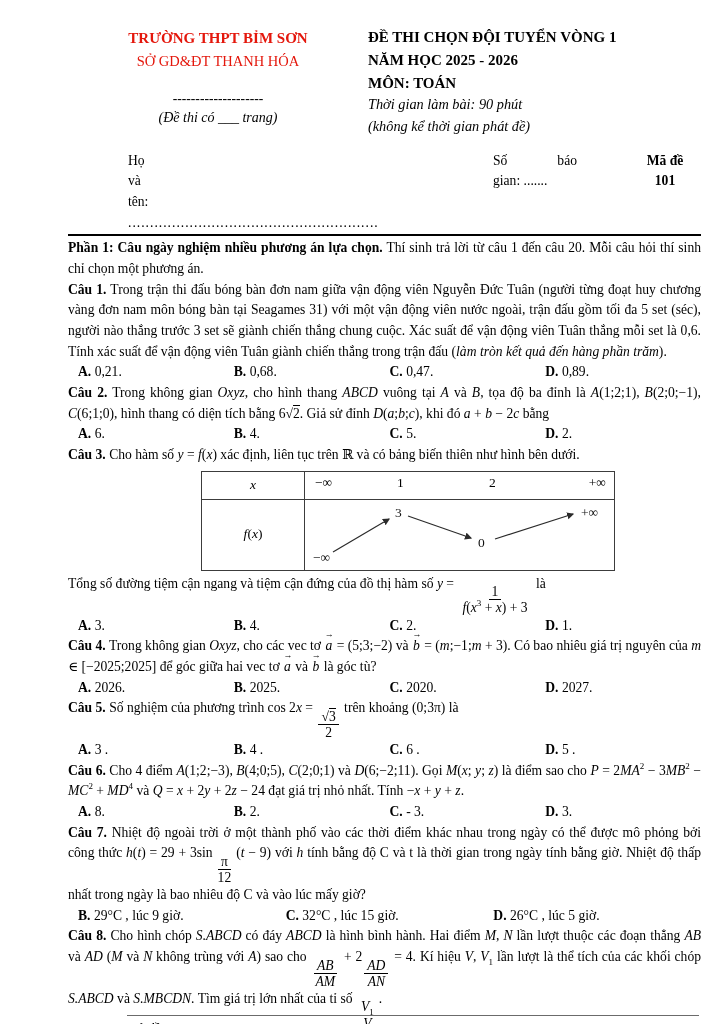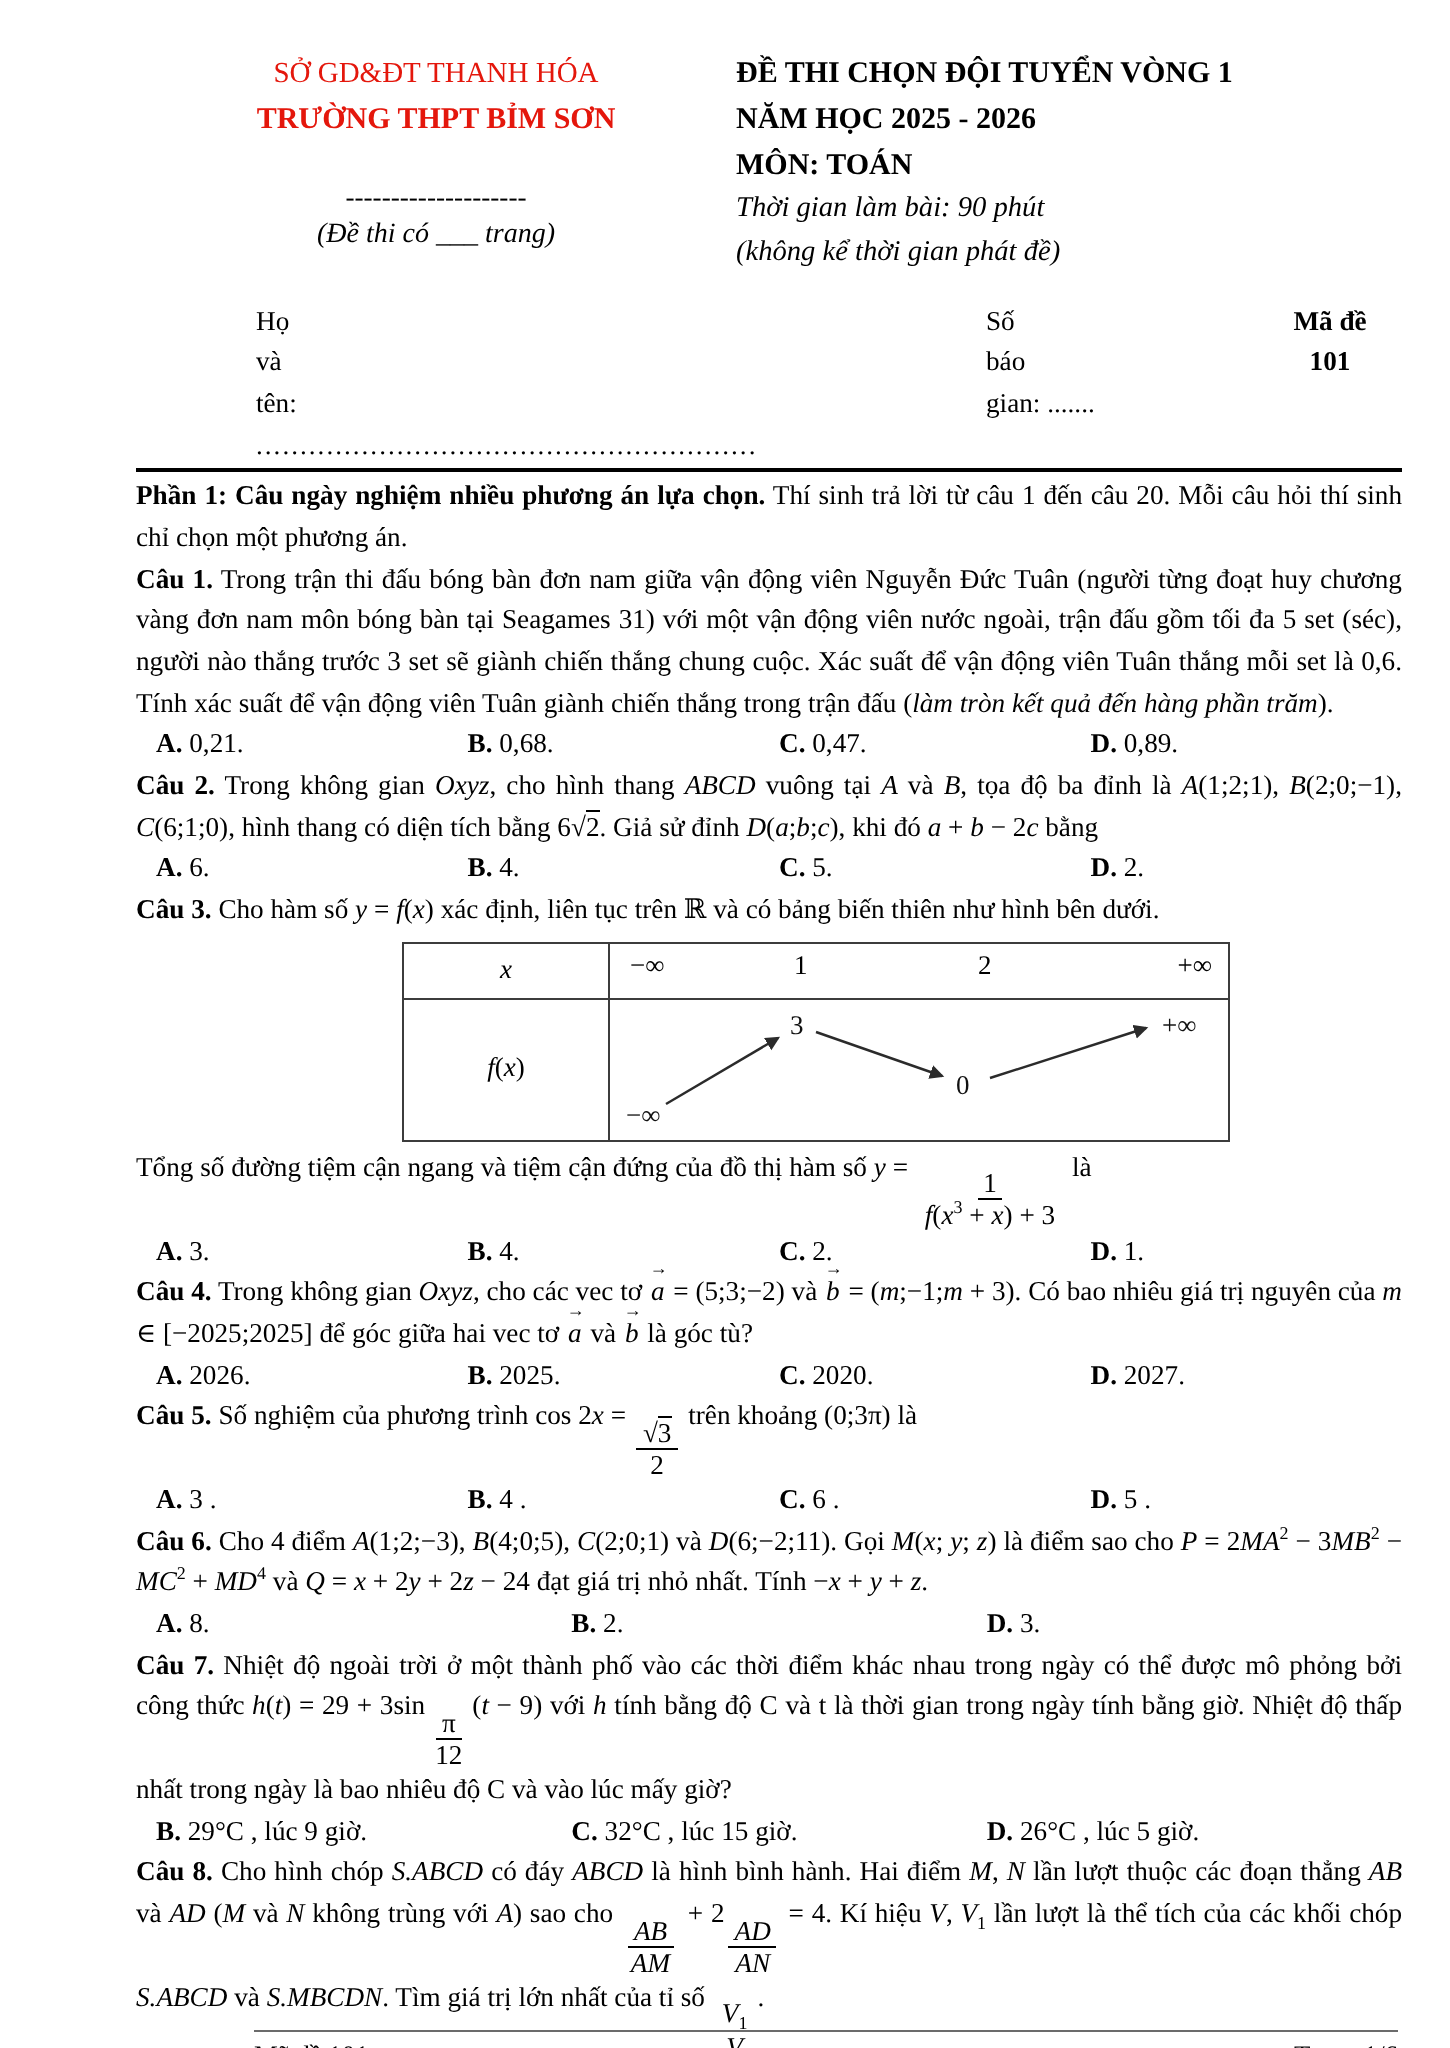--- a/index.html
+++ b/index.html
@@ -21,21 +21,21 @@
   .h-left .dashes{margin-top:20px;letter-spacing:0px;line-height:1.1;}
   .h-left .note{font-style:italic;font-size:14px;}
   .h-right .t{font-size:15px;font-weight:bold;}
   .h-right .it{font-size:14.3px;font-style:italic;}
   
   .info{display:flex;margin-top:13px;padding-bottom:1px;border-bottom:2px solid #000;align-items:flex-start;}
   .info-name{width:327px;margin-left:60px;}
   .info-name-top{display:flex;justify-content:space-between;flex-direction:column;}
   .dots{letter-spacing:1px;white-space:nowrap;overflow:hidden;width:250px;}
   .info-sbd{width:84px;margin-left:38px;}
-  .info-sbd-top{display:flex;justify-content:space-between;flex-direction:column;}
+  .info-sbd-top{display:flex;justify-content:space-between;}
   .info-code{margin-left:auto;width:72px;text-align:center;font-weight:bold;}
   
   .para{margin:0;text-align:justify;}
   .part1{margin-top:2px;}
   .opts{display:flex;padding-left:10px;}
   .opt{flex:1 1 25%;}
   .opt b{font-weight:bold;}
   
   sup{font-size:9px;line-height:0;}
   sub{font-size:9px;line-height:0;}
@@ -63,22 +63,22 @@
   .footer{position:absolute;left:127px;width:572px;top:1015px;border-top:1.5px solid #6b6b6b;padding-top:2px;display:flex;justify-content:space-between;font-size:13.4px;}
 </style>
 </head>
 <body>
 
 <div class="page">
   <div class="content">
 
     <div class="header">
       <div class="h-left">
+        <div class="red l2">TRƯỜNG THPT BỈM SƠN</div>
         <div class="red l1">SỞ GD&amp;ĐT THANH HÓA</div>
-        <div class="red l2">TRƯỜNG THPT BỈM SƠN</div>
         <div class="dashes">--------------------</div>
         <div class="note">(Đề thi có ___ trang)</div>
       </div>
       <div class="h-right">
         <div class="t">ĐỀ THI CHỌN ĐỘI TUYỂN VÒNG 1</div>
         <div class="t">NĂM HỌC 2025 - 2026</div>
         <div class="t">MÔN: TOÁN</div>
         <div class="it">Thời gian làm bài: 90 phút</div>
         <div class="it">(không kể thời gian phát đề)</div>
       </div>
@@ -186,20 +186,21 @@
       <span class="opt"><b>A.</b> <span>3 .</span></span>
       <span class="opt"><b>B.</b> <span>4 .</span></span>
       <span class="opt"><b>C.</b> <span>6 .</span></span>
       <span class="opt"><b>D.</b> <span>5 .</span></span>
     </div>
 
     <p class="para"><b>Câu 6.</b> <span>Cho 4 điểm <i>A</i>(1;2;−3), <i>B</i>(4;0;5), <i>C</i>(2;0;1) và <i>D</i>(6;−2;11). Gọi <i>M</i>(<i>x</i>; <i>y</i>; <i>z</i>) là điểm sao cho <i>P</i> = 2<i>MA</i><sup>2</sup> − 3<i>MB</i><sup>2</sup> − <i>MC</i><sup>2</sup> + <i>MD</i><sup>4</sup> và <i>Q</i> = <i>x</i> + 2<i>y</i> + 2<i>z</i> − 24 đạt giá trị nhỏ nhất. Tính −<i>x</i> + <i>y</i> + <i>z</i>.</span></p>
     <div class="opts">
       <span class="opt"><b>A.</b> <span>8.</span></span>
       <span class="opt"><b>B.</b> <span>2.</span></span>
+      <span class="opt"><b>C.</b> <span>- 3.</span></span>
       <span class="opt"><b>D.</b> <span>3.</span></span>
     </div>
 
     <p class="para"><b>Câu 7.</b> <span>Nhiệt độ ngoài trời ở một thành phố vào các thời điểm khác nhau trong ngày có thể được mô phỏng bởi công thức <i>h</i>(<i>t</i>) = 29 + 3sin<span class="frac">
             <span class="num">π</span>
             <span class="den">12</span>
           </span>(<i>t</i> − 9) với <i>h</i> tính bằng độ C và t là thời gian trong ngày tính bằng giờ. Nhiệt độ thấp nhất trong ngày là bao nhiêu độ C và vào lúc mấy giờ?</span></p>
     <div class="opts">
       <span class="opt"><b>B.</b> <span>29°C , lúc 9 giờ.</span></span>
       <span class="opt"><b>C.</b> <span>32°C , lúc 15 giờ.</span></span>

